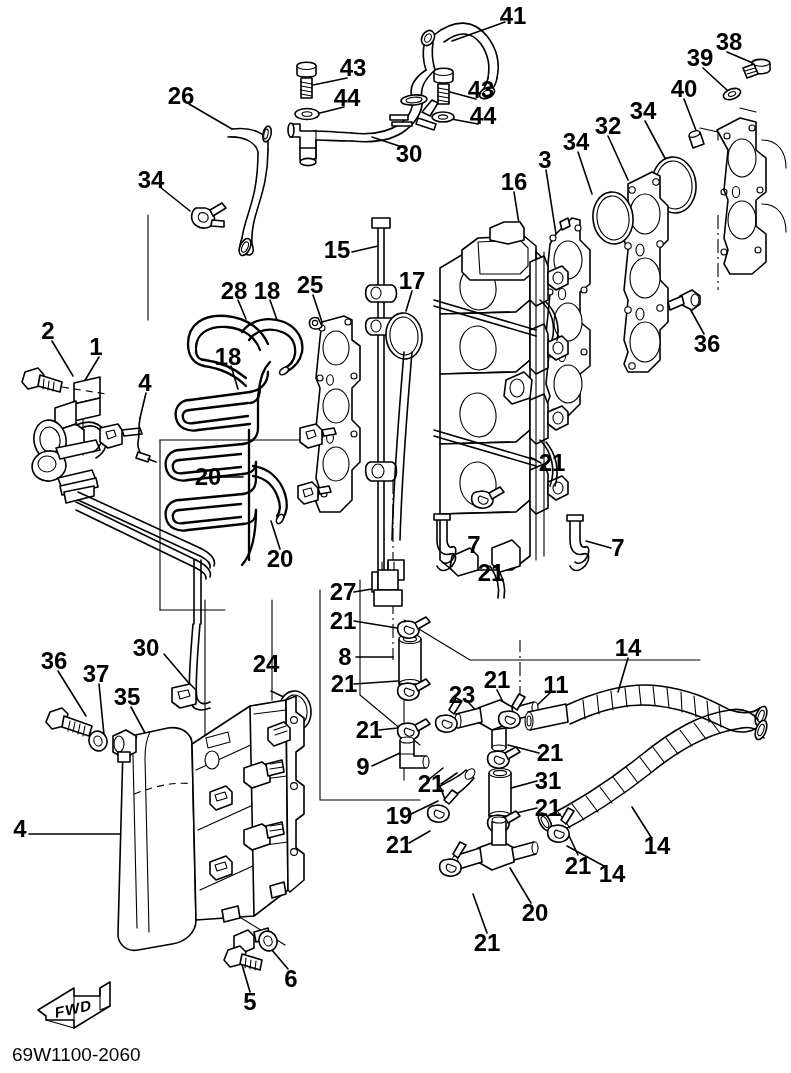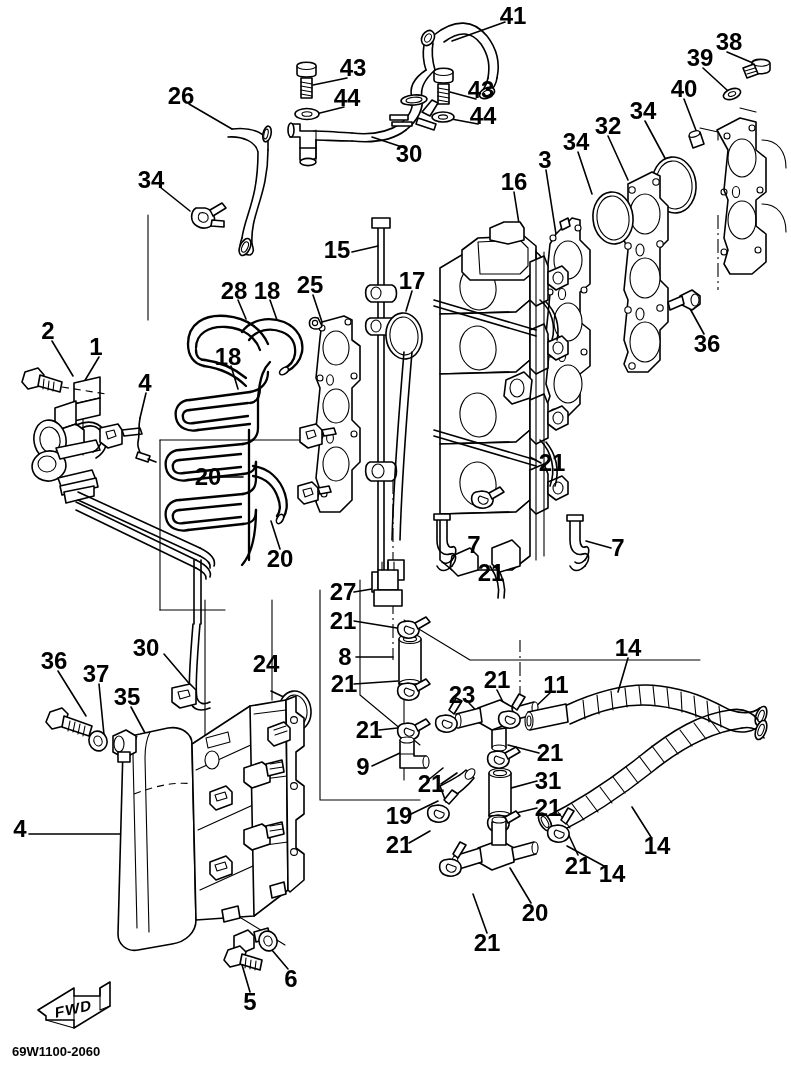--- a/index.html
+++ b/index.html
@@ -21,22 +21,22 @@
     letter-spacing:0px;
     line-height:1;
     white-space:nowrap;
     transform:translate(-50%,-50%);
     user-select:none;
   }
   #diagcode{
     position:absolute;
     left:12px;top:1044px;
     font-family:"Liberation Sans", sans-serif;
-    font-size:13px;
-    font-weight:700;
+    font-size:19px;
+    font-weight:400;
     color:#000;
     white-space:nowrap;
   }
   #fwdlabel{
     position:absolute;
     left:55px;top:1000px;
     font-family:"Liberation Sans", sans-serif;
     font-size:15px;
     font-weight:700;
     color:#000;

